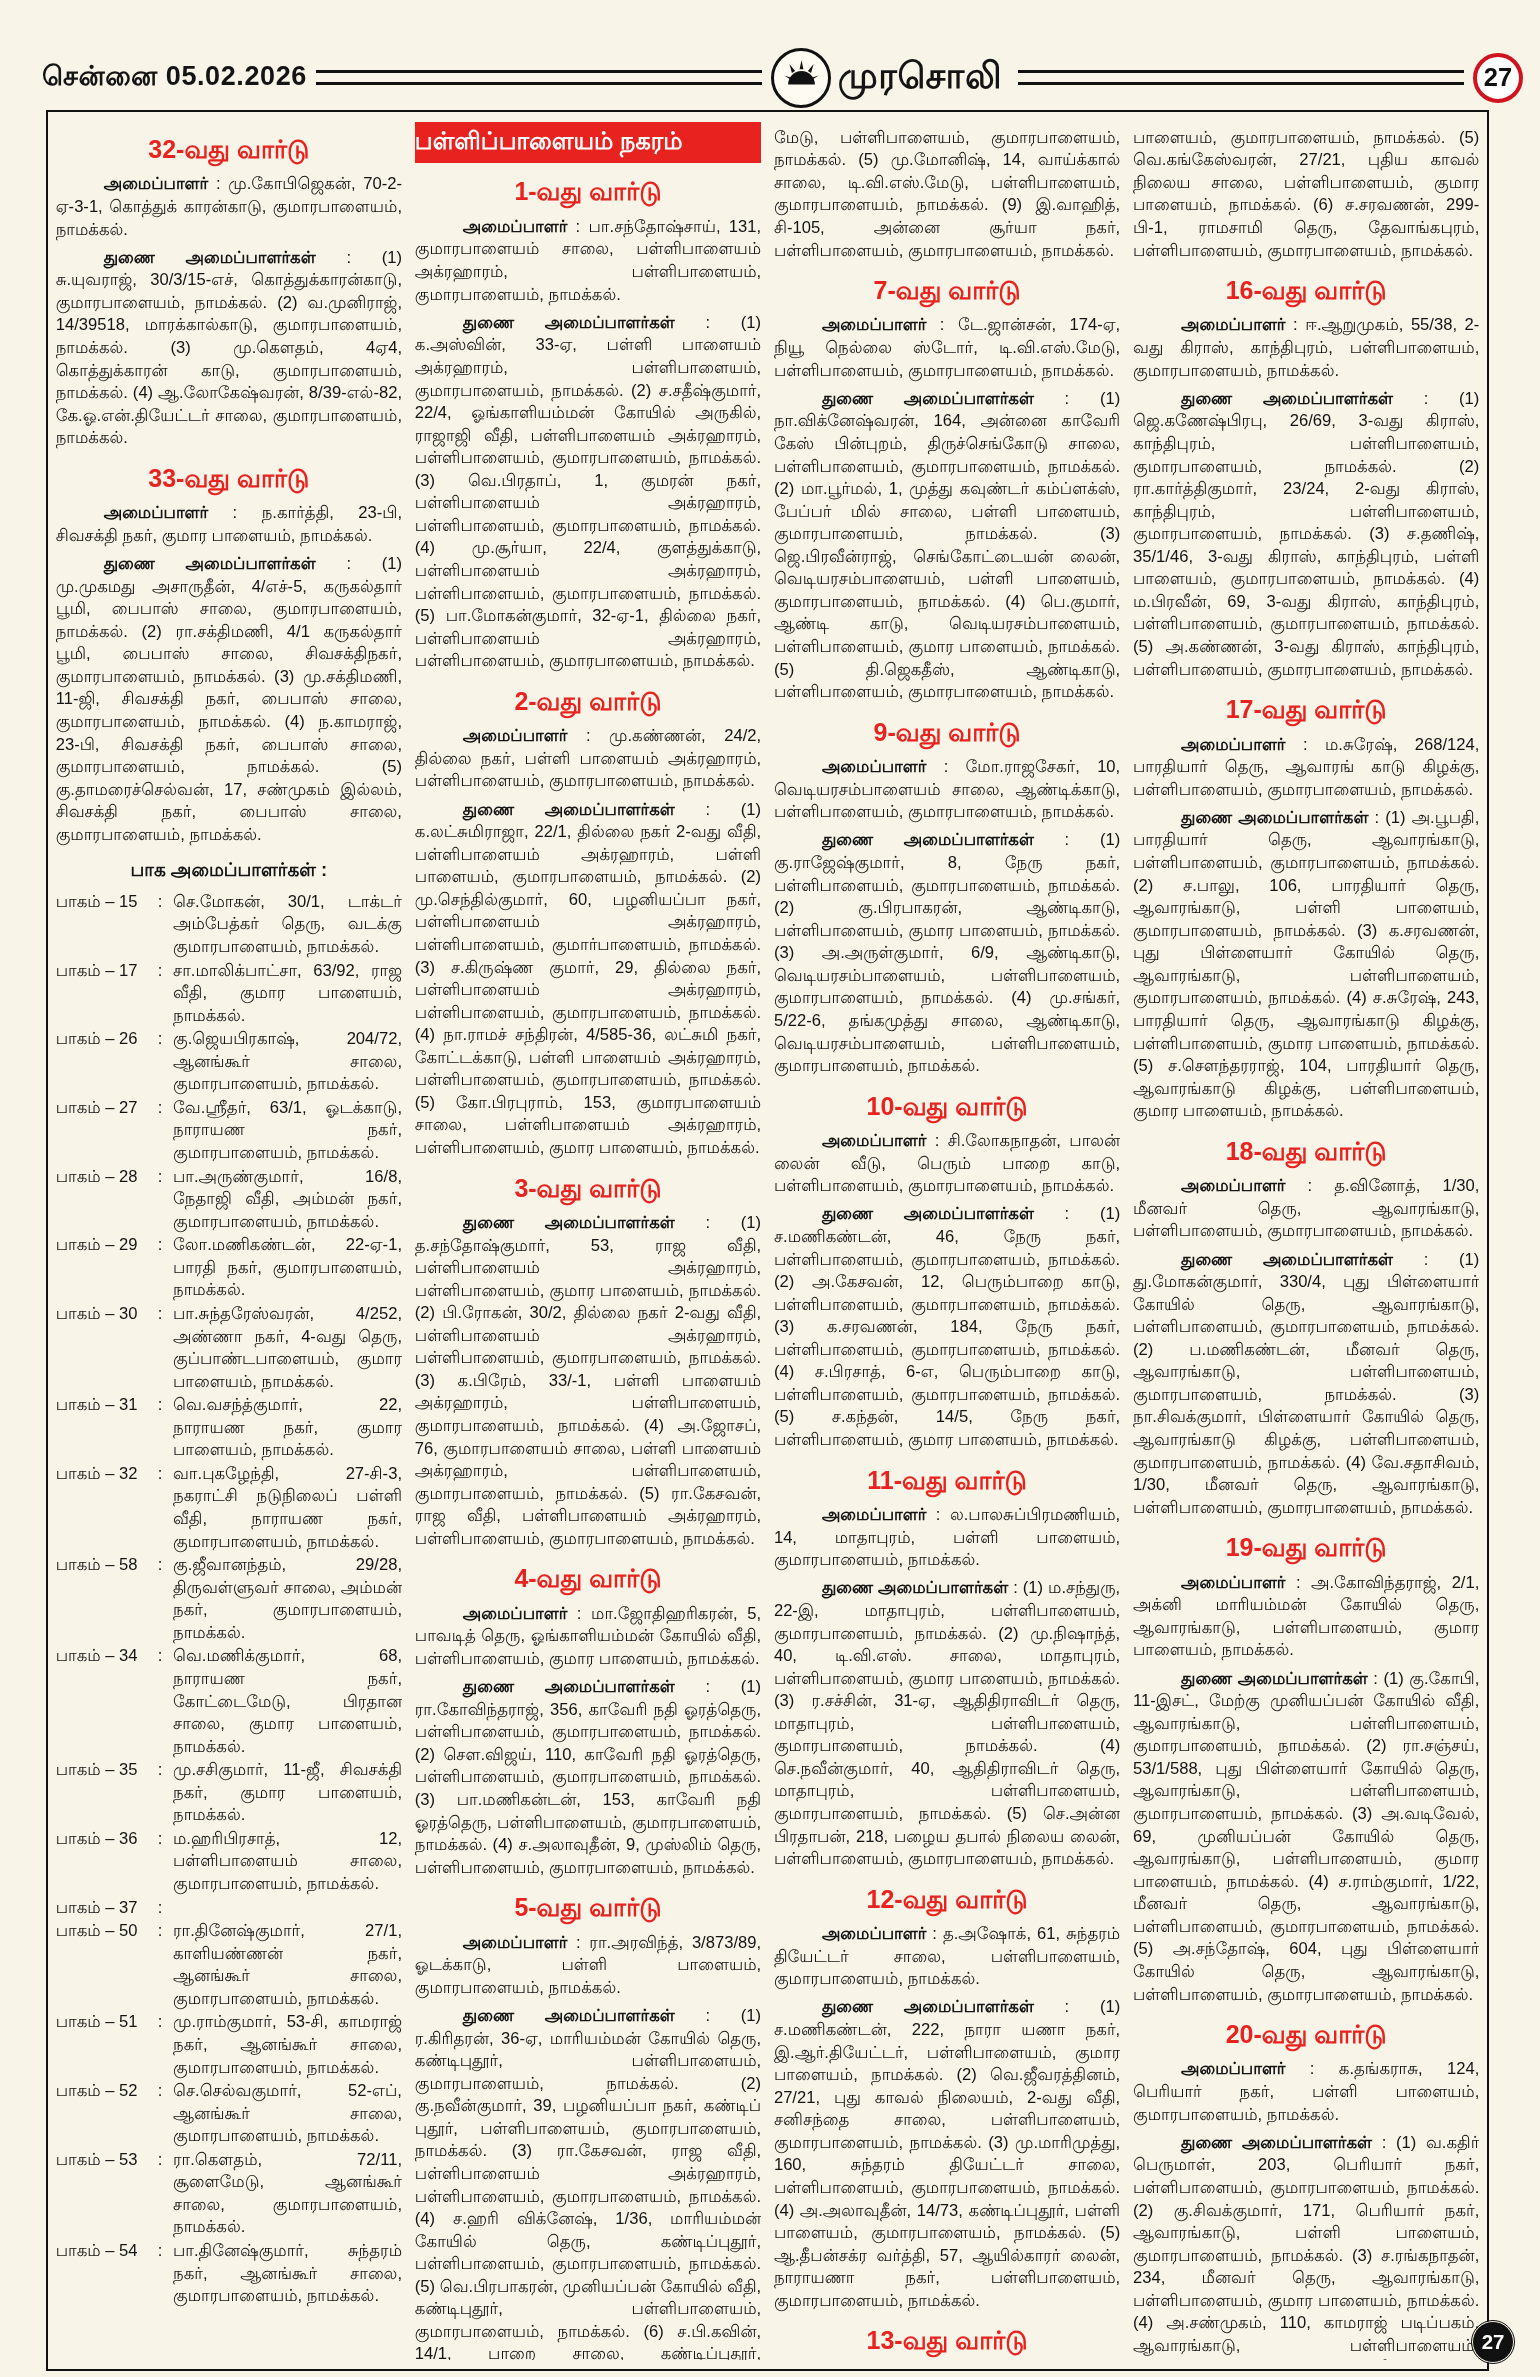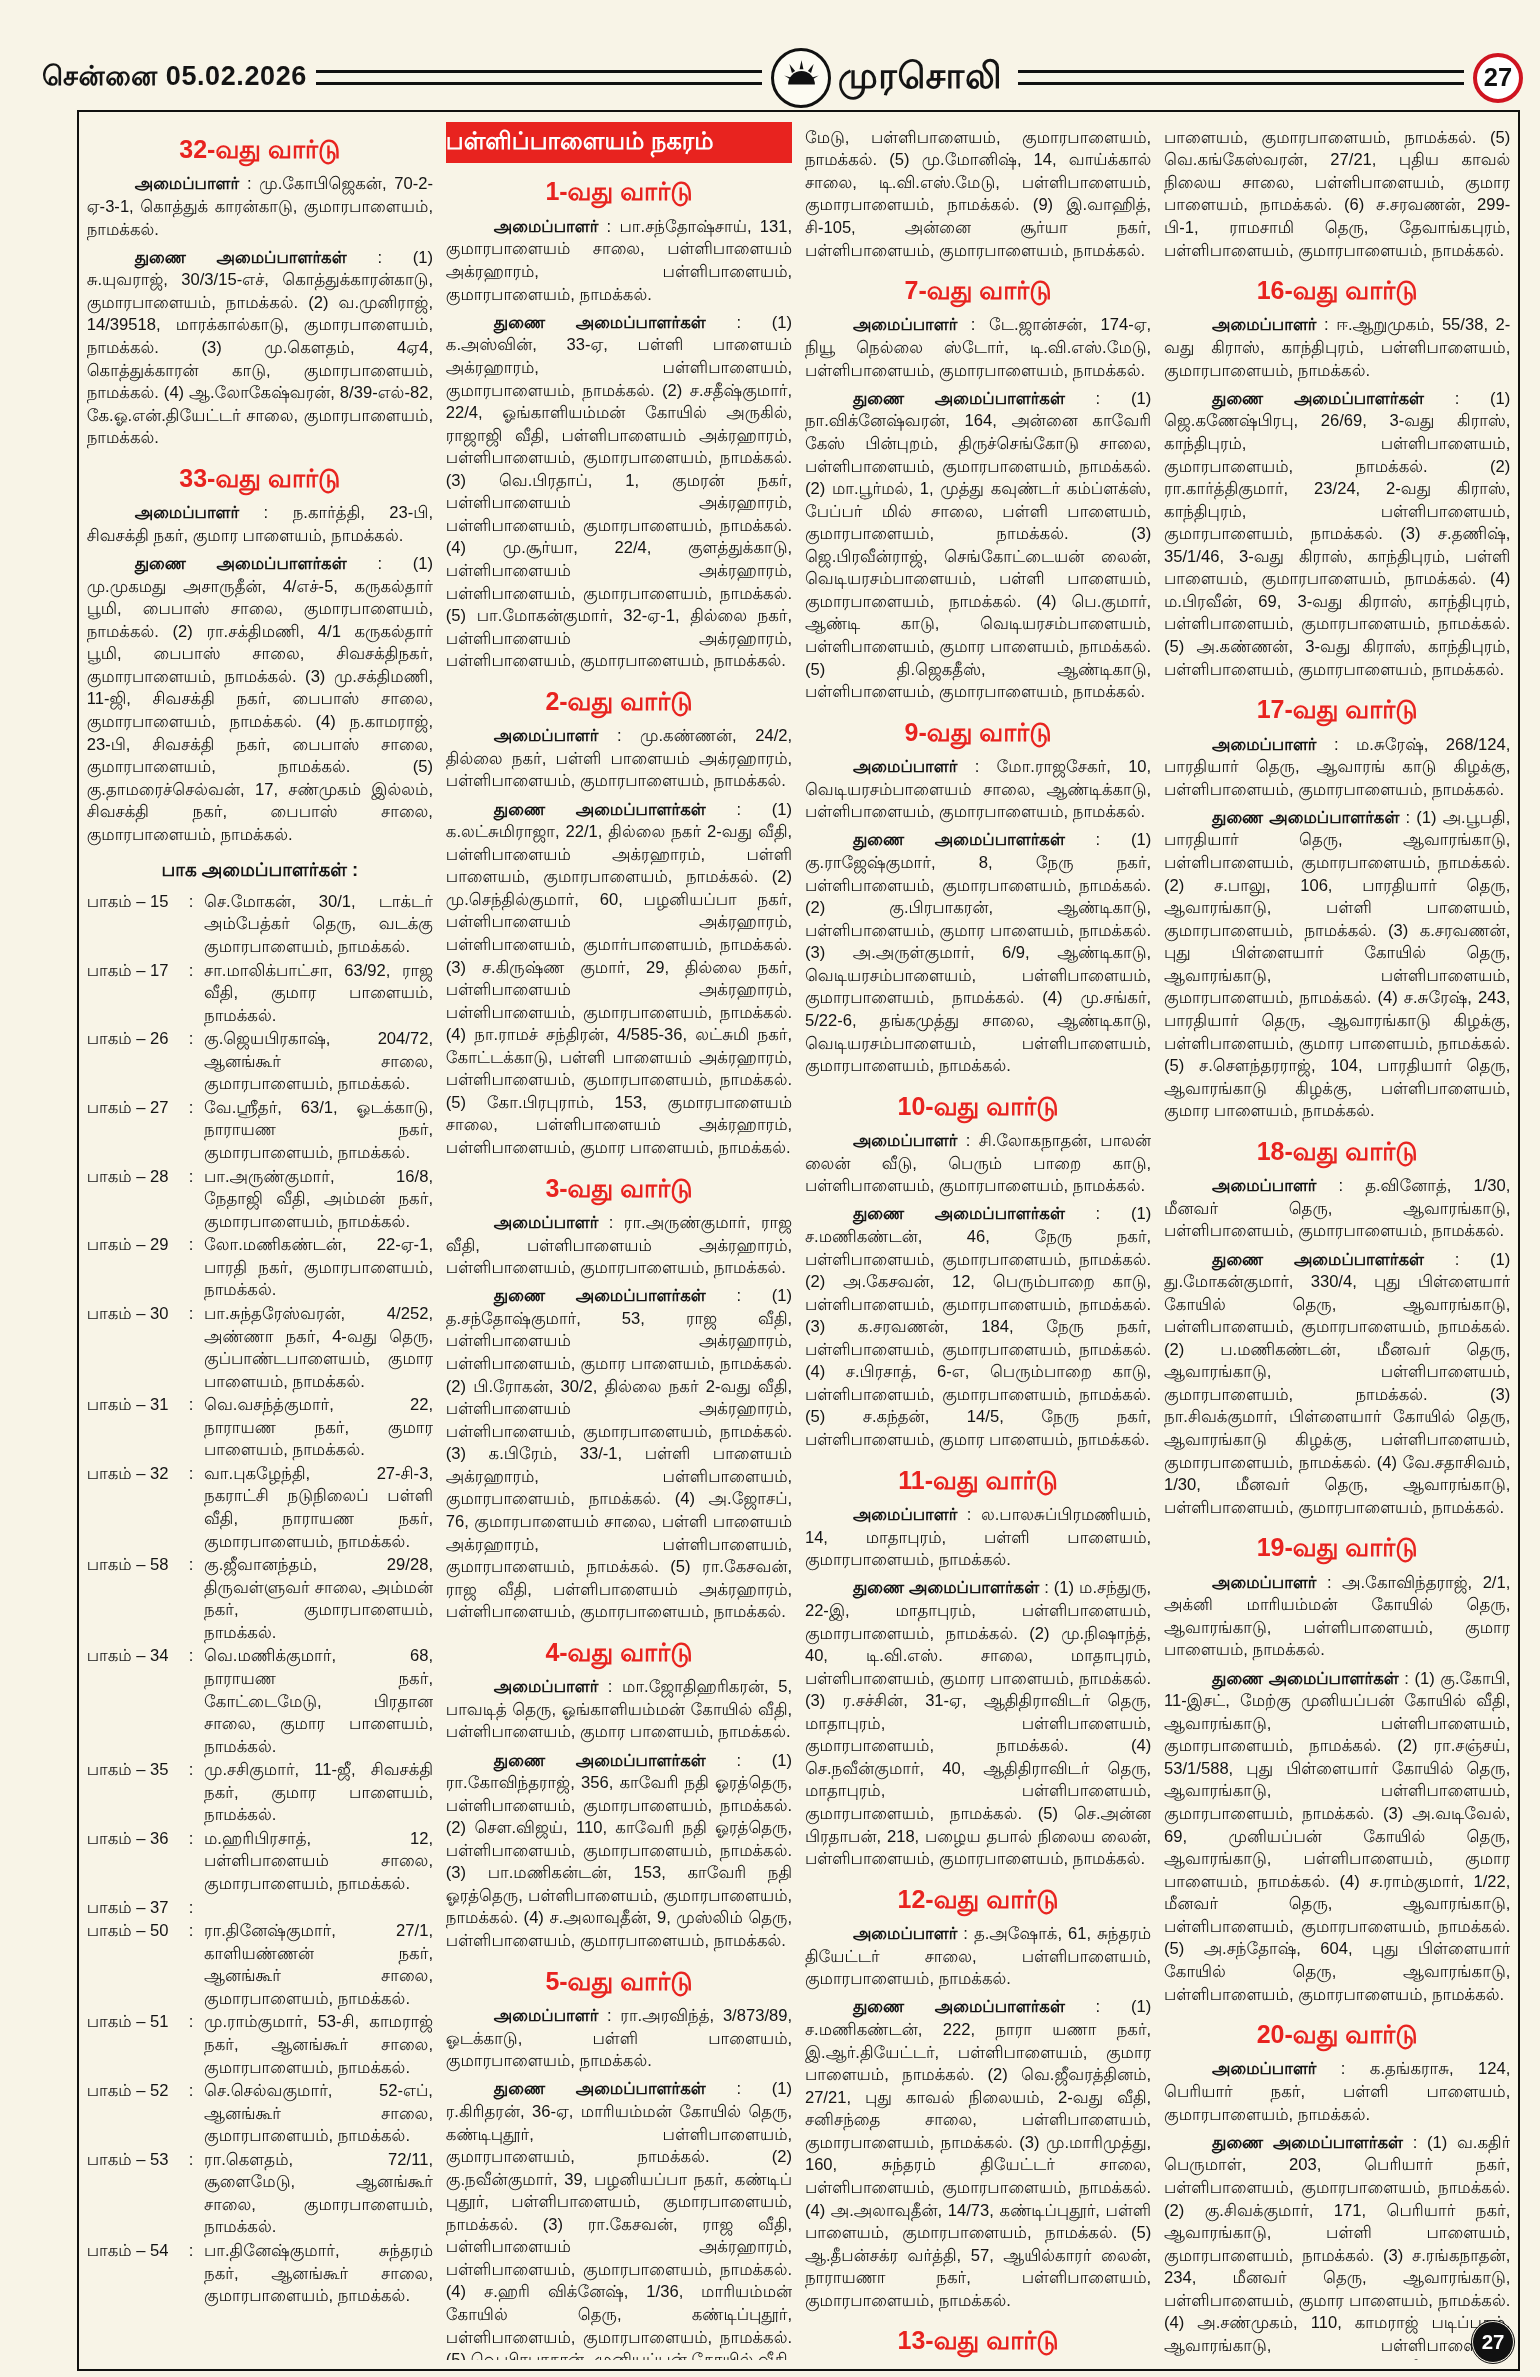--- a/index.html
+++ b/index.html
@@ -13,21 +13,21 @@
   .hdr{position:absolute;top:55px;left:0;width:1541px;height:45px;display:flex;align-items:center;}
   .hdr .place{font-size:27px;font-weight:bold;margin-left:42px;white-space:nowrap;letter-spacing:0.6px;}
   .rule{flex:1;height:9px;border-top:3.2px solid #111;border-bottom:3.2px solid #111;margin:0 9px;}
   .logo{width:54px;height:54px;border:3.2px solid #111;border-radius:50%;background:#fdfbf2;
         display:flex;align-items:center;justify-content:center;flex:0 0 auto;}
   .masthead{font-size:36px;font-weight:bold;margin:0 6.4px;white-space:nowrap;letter-spacing:0.6px;}
   .pgcircle{width:42px;height:42px;border-radius:50%;background:#fff;border:4.5px solid #cf1420;
             display:flex;align-items:center;justify-content:center;
             font-size:25.5px;font-weight:bold;color:#111;margin-right:18px;flex:0 0 auto;}
   
-  .box{position:absolute;left:77px;top:110px;width:1443px;height:2261px;
+  .box{position:absolute;left:46px;top:110px;width:1443px;height:2261px;
        border:2.6px solid #111;box-sizing:border-box;background:#f8f4e7;
        padding:9px 7.7px;}
   .cols{display:flex;gap:12.8px;height:100%;}
   .col{flex:1 1 0;min-width:0;overflow:hidden;}
   .ward{color:#e8231f;font-weight:bold;font-size:25px;text-align:center;margin:14px 0 6.4px 0;}
   .banner{background:#e8231f;color:#fff;font-weight:bold;font-size:24px;text-align:left;
           padding:4.5px 0 5.7px 0;margin:1.3px 0 5.1px 0;}
   .subhead{font-weight:bold;font-size:18.5px;text-align:center;margin:12.8px 0 7.7px 0;}
   .para{font-size:16.6px;line-height:1.36;text-align:justify;margin:5.7px 0;}
   .para b{font-weight:bold;margin-left:48px;}
@@ -170,21 +170,20 @@
       </div>
       <div class="col">
         <div class="banner">பள்ளிப்பாளையம் நகரம்</div>
         <div class="ward">1-வது வார்டு</div>
         <p class="para"><b>அமைப்பாளர்</b> : பா.சந்தோஷ்சாய், 131, குமாரபாளையம் சாலை, பள்ளிபாளையம் அக்ரஹாரம், பள்ளிபாளையம், குமாரபாளையம், நாமக்கல்.</p>
         <p class="para"><b>துணை அமைப்பாளர்கள்</b> : (1) க.அஸ்வின், 33-ஏ, பள்ளி பாளையம் அக்ரஹாரம், பள்ளிபாளையம், குமாரபாளையம், நாமக்கல். (2) ச.சதீஷ்குமார், 22/4, ஓங்காளியம்மன் கோயில் அருகில், ராஜாஜி வீதி, பள்ளிபாளையம் அக்ரஹாரம், பள்ளிபாளையம், குமாரபாளையம், நாமக்கல். (3) வெ.பிரதாப், 1, குமரன் நகர், பள்ளிபாளையம் அக்ரஹாரம், பள்ளிபாளையம், குமாரபாளையம், நாமக்கல். (4) மு.சூர்யா, 22/4, குளத்துக்காடு, பள்ளிபாளையம் அக்ரஹாரம், பள்ளிபாளையம், குமாரபாளையம், நாமக்கல். (5) பா.மோகன்குமார், 32-ஏ-1, தில்லை நகர், பள்ளிபாளையம் அக்ரஹாரம், பள்ளிபாளையம், குமாரபாளையம், நாமக்கல்.</p>
         <div class="ward">2-வது வார்டு</div>
         <p class="para"><b>அமைப்பாளர்</b> : மு.கண்ணன், 24/2, தில்லை நகர், பள்ளி பாளையம் அக்ரஹாரம், பள்ளிபாளையம், குமாரபாளையம், நாமக்கல்.</p>
         <p class="para"><b>துணை அமைப்பாளர்கள்</b> : (1) க.லட்சுமிராஜா, 22/1, தில்லை நகர் 2-வது வீதி, பள்ளிபாளையம் அக்ரஹாரம், பள்ளி பாளையம், குமாரபாளையம், நாமக்கல். (2) மு.செந்தில்குமார், 60, பழனியப்பா நகர், பள்ளிபாளையம் அக்ரஹாரம், பள்ளிபாளையம், குமார்பாளையம், நாமக்கல். (3) ச.கிருஷ்ண குமார், 29, தில்லை நகர், பள்ளிபாளையம் அக்ரஹாரம், பள்ளிபாளையம், குமாரபாளையம், நாமக்கல். (4) நா.ராமச் சந்திரன், 4/585-36, லட்சுமி நகர், கோட்டக்காடு, பள்ளி பாளையம் அக்ரஹாரம், பள்ளிபாளையம், குமாரபாளையம், நாமக்கல். (5) கோ.பிரபுராம், 153, குமாரபாளையம் சாலை, பள்ளிபாளையம் அக்ரஹாரம், பள்ளிபாளையம், குமார பாளையம், நாமக்கல்.</p>
         <div class="ward">3-வது வார்டு</div>
-        <p class="para"><b>அமைப்பாளர்</b> : ரா.அருண்குமார், ராஜ வீதி, பள்ளிபாளையம் அக்ரஹாரம், பள்ளிபாளையம், குமாரபாளையம், நாமக்கல்.</p>
         <p class="para"><b>துணை அமைப்பாளர்கள்</b> : (1) த.சந்தோஷ்குமார், 53, ராஜ வீதி, பள்ளிபாளையம் அக்ரஹாரம், பள்ளிபாளையம், குமார பாளையம், நாமக்கல். (2) பி.ரோகன், 30/2, தில்லை நகர் 2-வது வீதி, பள்ளிபாளையம் அக்ரஹாரம், பள்ளிபாளையம், குமாரபாளையம், நாமக்கல். (3) க.பிரேம், 33/-1, பள்ளி பாளையம் அக்ரஹாரம், பள்ளிபாளையம், குமாரபாளையம், நாமக்கல். (4) அ.ஜோசப், 76, குமாரபாளையம் சாலை, பள்ளி பாளையம் அக்ரஹாரம், பள்ளிபாளையம், குமாரபாளையம், நாமக்கல். (5) ரா.கேசவன், ராஜ வீதி, பள்ளிபாளையம் அக்ரஹாரம், பள்ளிபாளையம், குமாரபாளையம், நாமக்கல்.</p>
         <div class="ward">4-வது வார்டு</div>
         <p class="para"><b>அமைப்பாளர்</b> : மா.ஜோதிஹரிகரன், 5, பாவடித் தெரு, ஓங்காளியம்மன் கோயில் வீதி, பள்ளிபாளையம், குமார பாளையம், நாமக்கல்.</p>
         <p class="para"><b>துணை அமைப்பாளர்கள்</b> : (1) ரா.கோவிந்தராஜ், 356, காவேரி நதி ஓரத்தெரு, பள்ளிபாளையம், குமாரபாளையம், நாமக்கல். (2) சௌ.விஜய், 110, காவேரி நதி ஓரத்தெரு, பள்ளிபாளையம், குமாரபாளையம், நாமக்கல். (3) பா.மணிகன்டன், 153, காவேரி நதி ஓரத்தெரு, பள்ளிபாளையம், குமாரபாளையம், நாமக்கல். (4) ச.அலாவுதீன், 9, முஸ்லிம் தெரு, பள்ளிபாளையம், குமாரபாளையம், நாமக்கல்.</p>
         <div class="ward">5-வது வார்டு</div>
         <p class="para"><b>அமைப்பாளர்</b> : ரா.அரவிந்த், 3/873/89, ஓடக்காடு, பள்ளி பாளையம், குமாரபாளையம், நாமக்கல்.</p>
         <p class="para"><b>துணை அமைப்பாளர்கள்</b> : (1) ர.கிரிதரன், 36-ஏ, மாரியம்மன் கோயில் தெரு, கண்டிபுதூர், பள்ளிபாளையம், குமாரபாளையம், நாமக்கல். (2) கு.நவீன்குமார், 39, பழனியப்பா நகர், கண்டிப் புதூர், பள்ளிபாளையம், குமாரபாளையம், நாமக்கல். (3) ரா.கேசவன், ராஜ வீதி, பள்ளிபாளையம் அக்ரஹாரம், பள்ளிபாளையம், குமாரபாளையம், நாமக்கல். (4) ச.ஹரி விக்னேஷ், 1/36, மாரியம்மன் கோயில் தெரு, கண்டிப்புதூர், பள்ளிபாளையம், குமாரபாளையம், நாமக்கல். (5) வெ.பிரபாகரன், முனியப்பன் கோயில் வீதி, கண்டிபுதூர், பள்ளிபாளையம், குமாரபாளையம், நாமக்கல். (6) ச.பி.கவின், 14/1, பாறை சாலை, கண்டிப்புதூர், பள்ளிபாளையம், குமார பாளையம், நாமக்கல்.</p>
       </div>
       <div class="col">
         <p class="para">மேடு, பள்ளிபாளையம், குமாரபாளையம், நாமக்கல். (5) மு.மோனிஷ், 14, வாய்க்கால் சாலை, டி.வி.எஸ்.மேடு, பள்ளிபாளையம், குமாரபாளையம், நாமக்கல். (9) இ.வாஹித், சி-105, அன்னை சூர்யா நகர், பள்ளிபாளையம், குமாரபாளையம், நாமக்கல்.</p>

